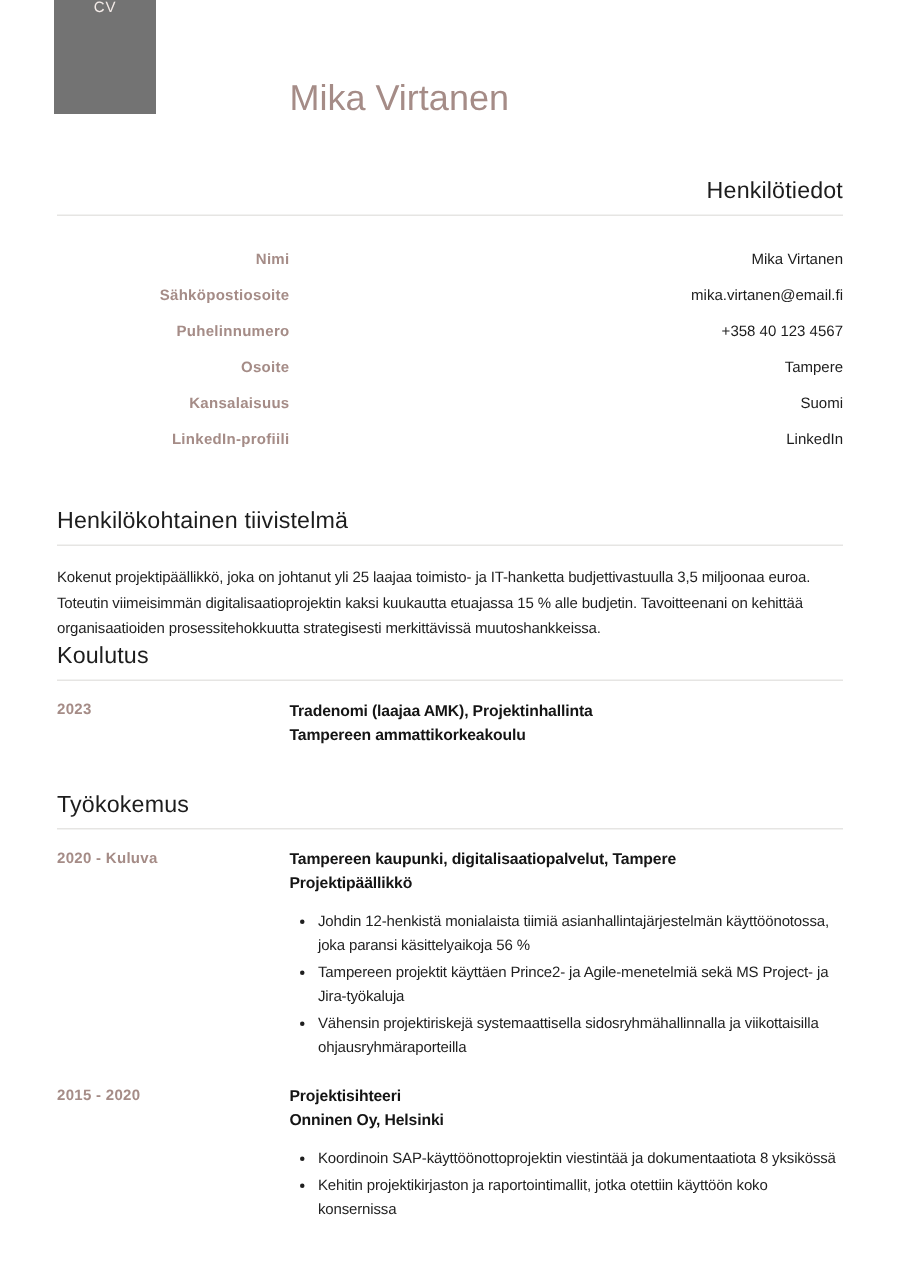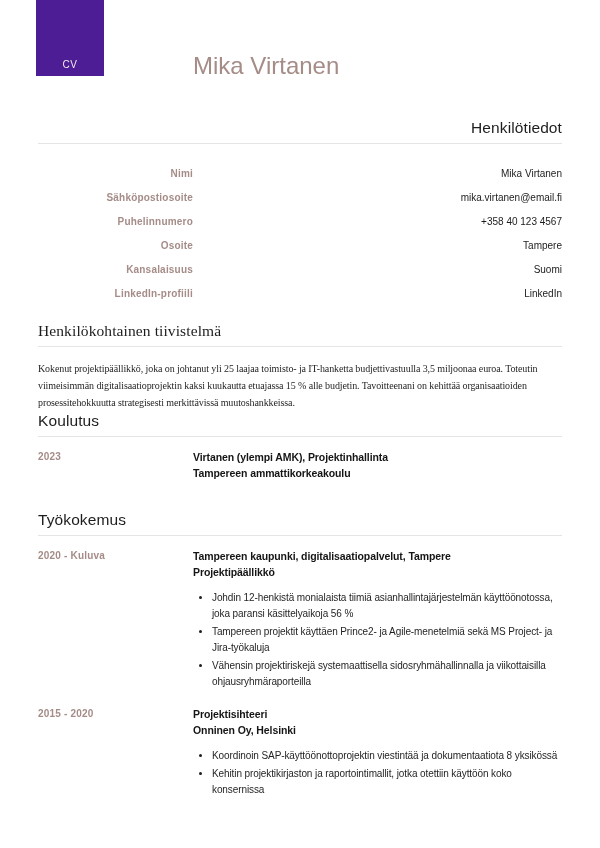--- a/index.html
+++ b/index.html
@@ -15,23 +15,22 @@
   }
   .page { padding: 0 38px; }
 
   
   .logo {
     position: absolute;
     left: 36px;
     top: 0;
     width: 68px;
     height: 76px;
-    background: #4c1d95;
+    background: #737373;
     display: flex;
-    align-items: flex-end;
     justify-content: center;
     padding-bottom: 6px;
     color: #f3ebe8;
     font-size: 10px;
     letter-spacing: 0.5px;
   }
   h1.title {
     margin: 0 0 0 155px;
     padding-top: 52px;
     font-size: 24px;
@@ -49,21 +48,21 @@
     color: #1d1d1d;
     letter-spacing: 0.1px;
   }
   .rule {
     border: 0;
     border-top: 1px solid #e6e5e3;
     margin: 6px 0 0 0;
     height: 0;
   }
   .section-personal   { margin-top: 38px; text-align: right; }
-  .section-summary    { margin-top: 21px; font-family: Liberation Serif, serif; }
+  .section-summary    { margin-top: 38px; }
   .section-education  { }
   .section-experience { margin-top: 29px; }
 
   
   .info-grid { margin-top: 24px; }
   .info-row {
     display: grid;
     grid-template-columns: 155px 1fr;
     line-height: 12px;
     margin-bottom: 12px;
@@ -167,21 +166,21 @@
     <div class="rule"></div>
     <p class="summary-text">Kokenut projektipäällikkö, joka on johtanut yli 25 laajaa toimisto- ja IT-hanketta budjettivastuulla 3,5 miljoonaa euroa. Toteutin viimeisimmän digitalisaatioprojektin kaksi kuukautta etuajassa 15 % alle budjetin. Tavoitteenani on kehittää organisaatioiden prosessitehokkuutta strategisesti merkittävissä muutoshankkeissa.</p>
   </section>
 
   <section class="section section-education">
     <h2>Koulutus</h2>
     <div class="rule"></div>
     <div class="entry">
       <div class="entry-period">2023</div>
       <div class="entry-body">
-        <div class="entry-line">Virtanen (ylempi AMK), Projektinhallinta</div>
+        <div class="entry-line">Tradenomi (laajaa AMK), Projektinhallinta</div>
         <div class="entry-line">Tampereen ammattikorkeakoulu</div>
       </div>
     </div>
   </section>
 
   <section class="section section-experience">
     <h2>Työkokemus</h2>
     <div class="rule"></div>
 
     <div class="entry">

